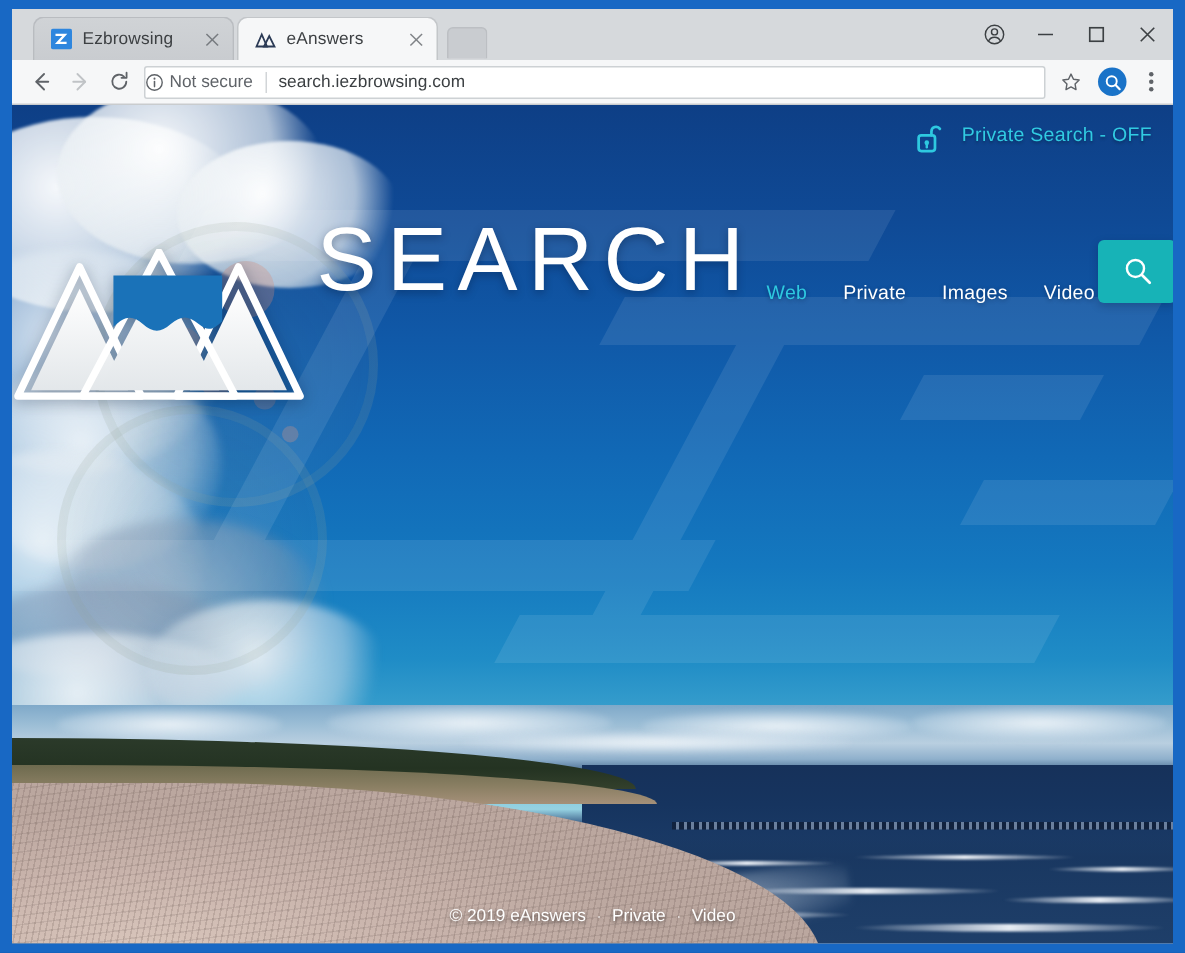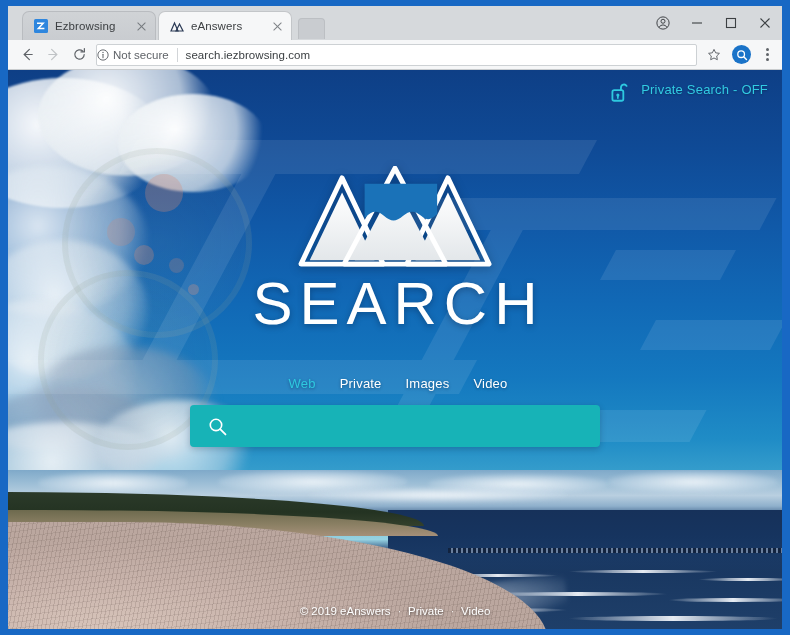--- a/index.html
+++ b/index.html
@@ -353,21 +353,21 @@
     text-shadow: 0 1px 2px rgba(0,0,0,.28);
   }
   .headitem .label { color: #31cbe2; }
 
   
   #center {
     position: absolute;
     left: 0; right: 0; top: 0;
     z-index: 10;
     display: flex;
-    flex-direction: column;
+    flex-direction: row;
     align-items: center;
   }
   #logo {
     margin-top: 96px;
     width: 196px;
     filter: drop-shadow(0 2px 5px rgba(0,20,50,.35));
   }
   #logotext {
     margin-top: -2px;
     font-size: 60px;

